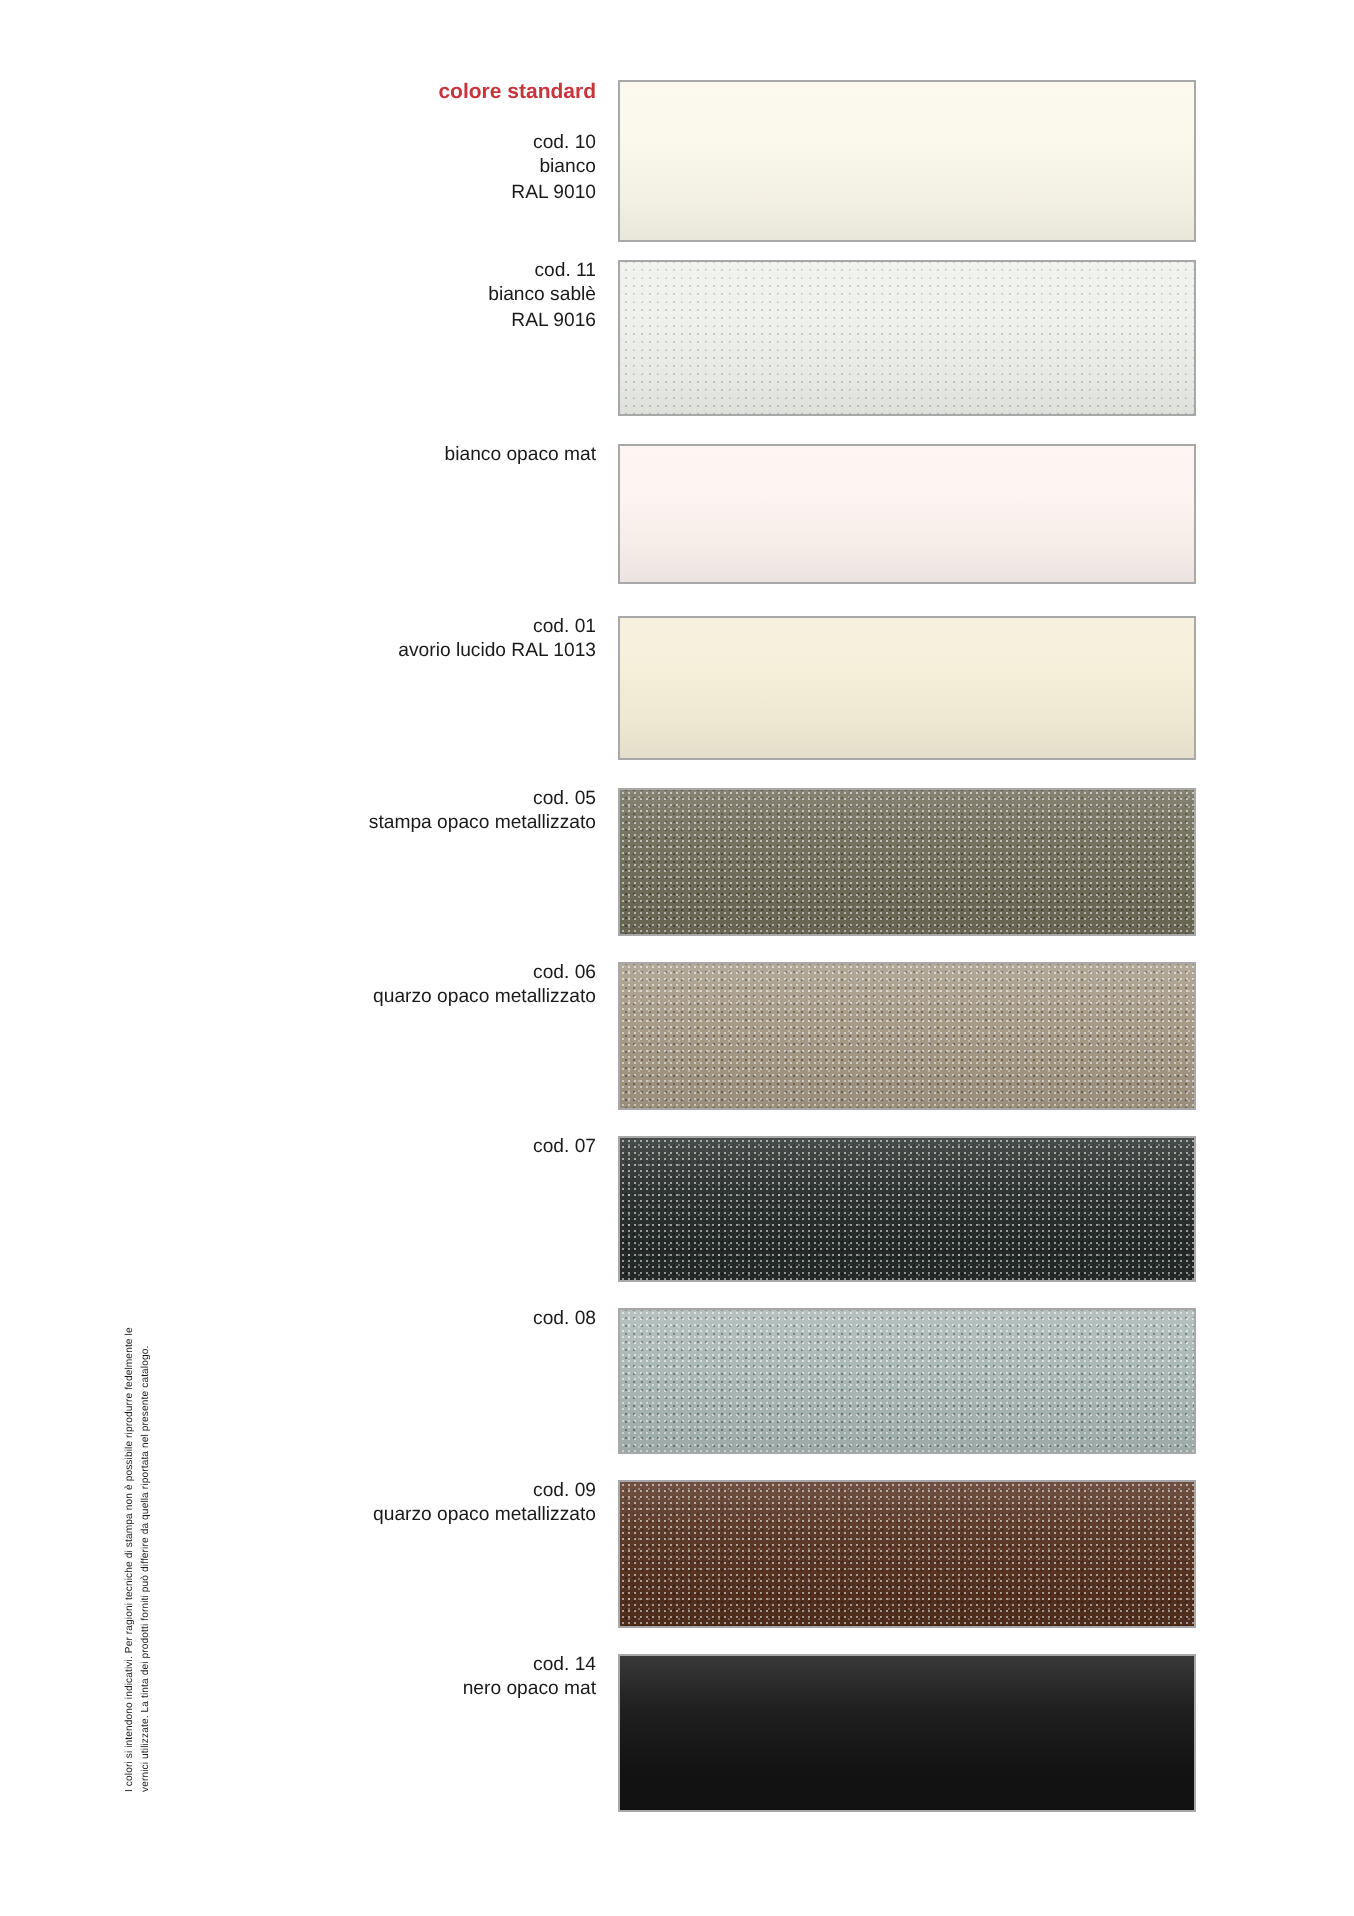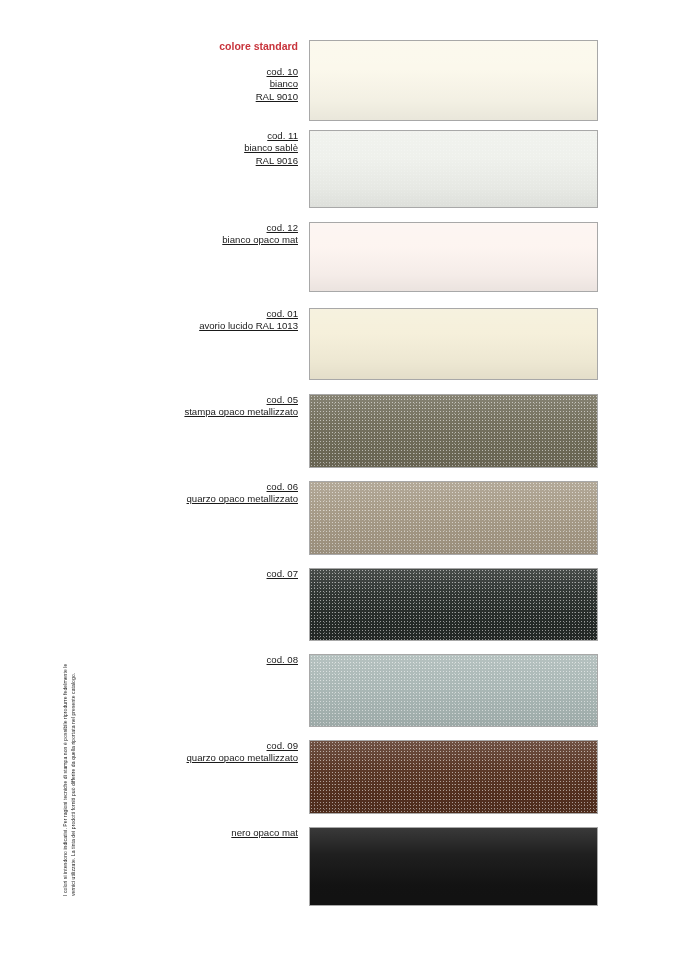--- a/index.html
+++ b/index.html
@@ -78,21 +78,20 @@
     line-height: 13px;
     margin: 0 0 13px 0;
     white-space: nowrap;
   }
 
   .label-line {
     font-size: 9.6px;
     color: #1a1a1a;
     line-height: 12.4px;
     white-space: nowrap;
-    text-decoration: underline;
   }
 
   .swatch {
     position: absolute;
     left: 309px;
     width: 289px;
     border: 1px solid #a8a8a8;
     box-sizing: border-box;
     background-repeat: repeat;
   }
@@ -151,21 +150,20 @@
           <div class="label-line">bianco sablè</div>
           <div class="label-line">RAL 9016</div>
         </div>
         <div class="swatch texture" style="height: 78px; background: rgb(238, 240, 235);">
           <div class="grain"></div>
           <div class="sheen"></div>
         </div>
       </div>
       <div class="row" style="top: 222px;">
         <div class="labels">
-          <div class="label-line">cod. 12</div>
           <div class="label-line">bianco opaco mat</div>
         </div>
         <div class="swatch" style="height: 70px; background: rgb(253, 244, 240);">
           <div class="grain"></div>
           <div class="sheen"></div>
         </div>
       </div>
       <div class="row" style="top: 308px;">
         <div class="labels">
           <div class="label-line">cod. 01</div>
@@ -219,20 +217,21 @@
           <div class="label-line">cod. 09</div>
           <div class="label-line">quarzo opaco metallizzato</div>
         </div>
         <div class="swatch metallic" style="height: 74px; background: rgb(84, 48, 31);">
           <div class="grain"></div>
           <div class="sheen"></div>
         </div>
       </div>
       <div class="row" style="top: 827px;">
         <div class="labels">
+          <div class="label-line">cod. 14</div>
           <div class="label-line">nero opaco mat</div>
         </div>
         <div class="swatch" style="height: 79px; background: rgb(19, 19, 19);">
           <div class="grain"></div>
           <div class="sheen"></div>
         </div>
       </div>
     </div>
 
 </div>

